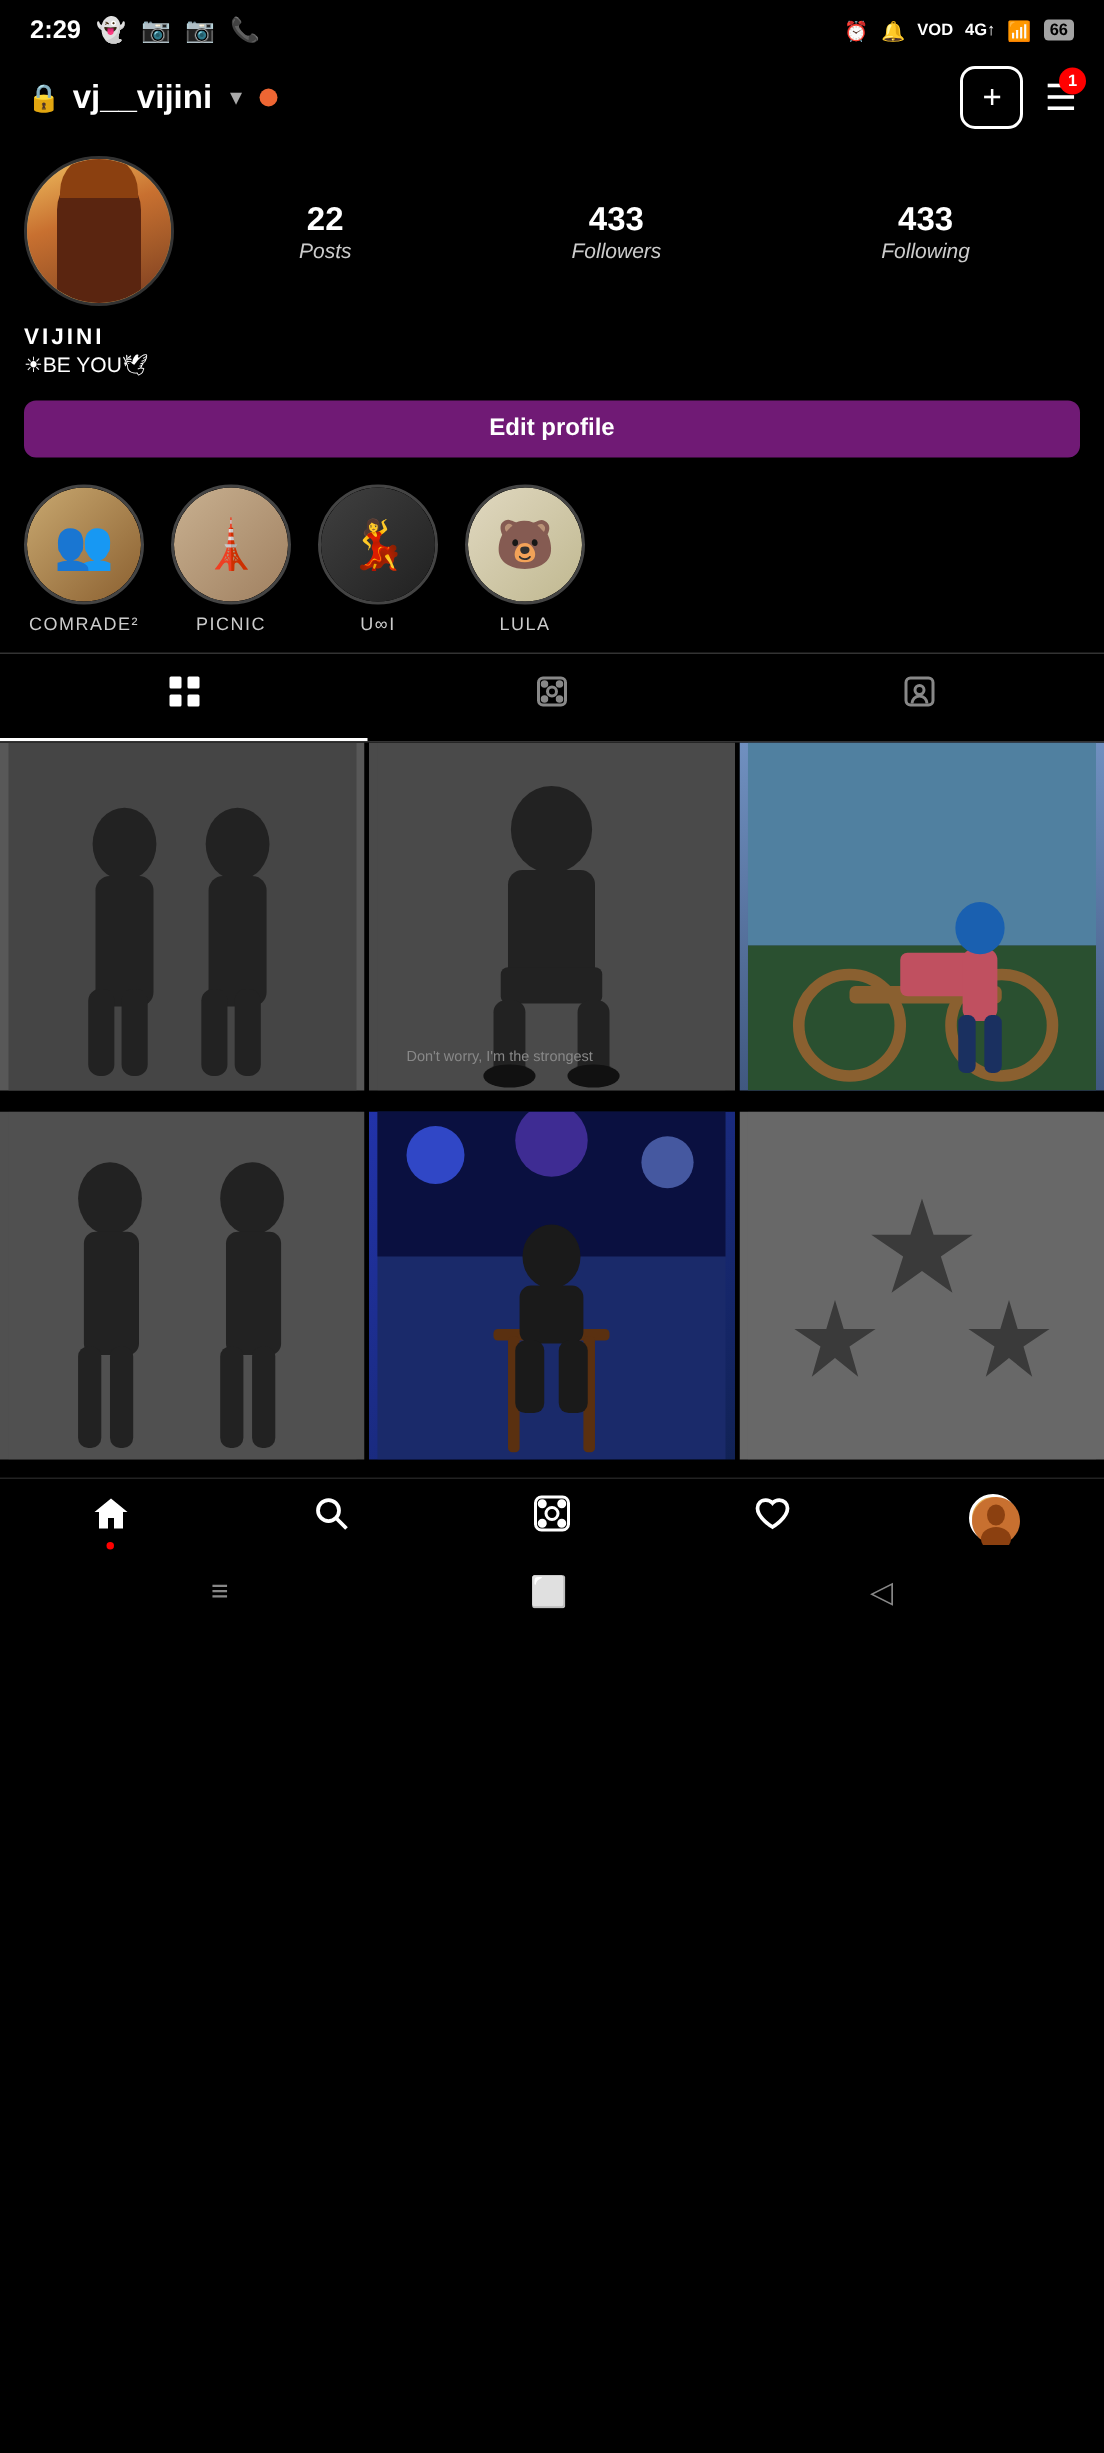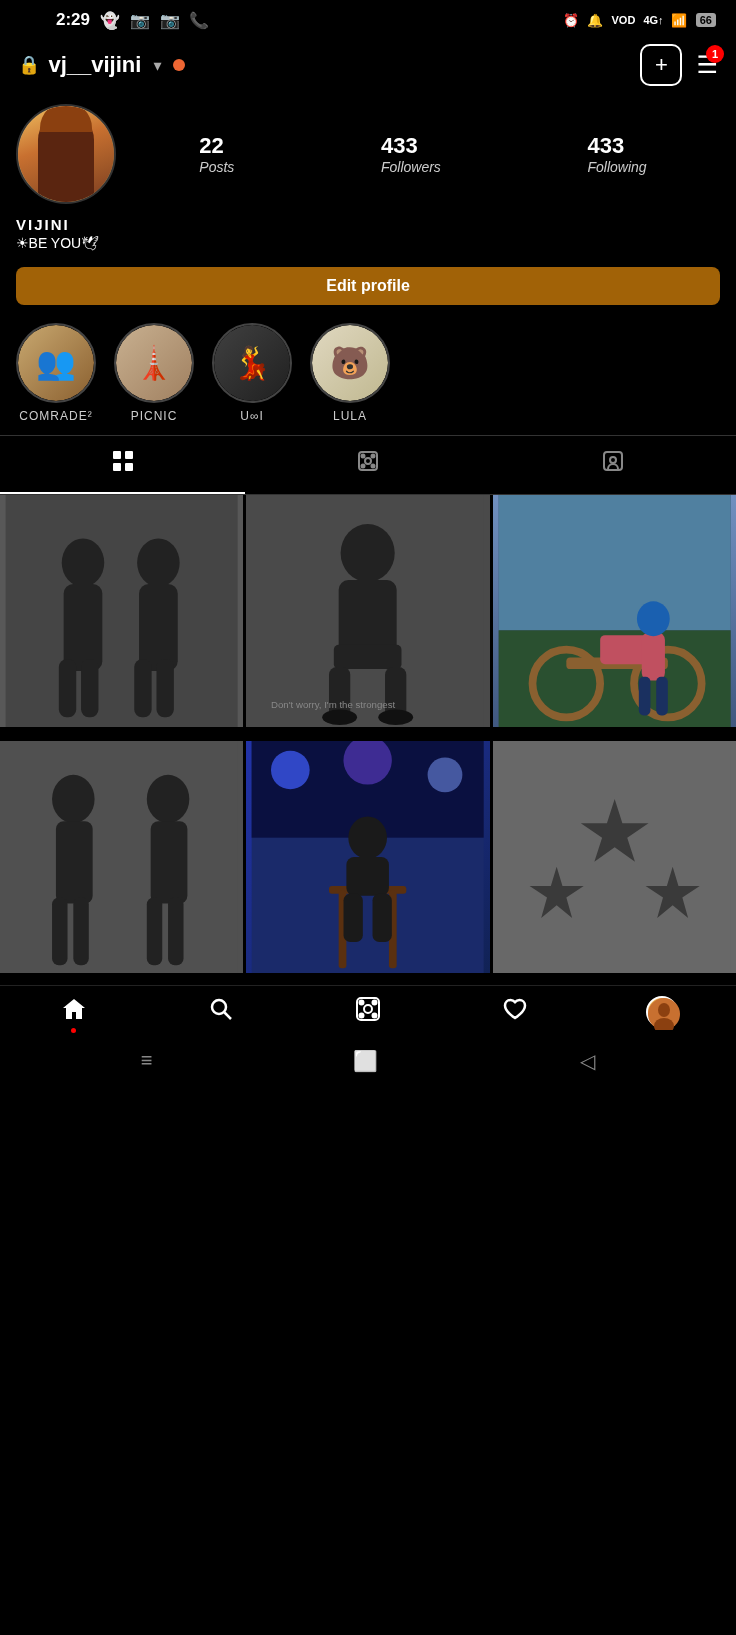--- a/index.html
+++ b/index.html
@@ -15,21 +15,21 @@
     
     .status-bar {
       display: flex;
       justify-content: space-between;
       align-items: center;
       padding: 10px 20px 6px;
       font-size: 15px;
       font-weight: 600;
     }
     .status-left { display: flex; align-items: center; gap: 10px; }
-    .status-time { font-size: 17px; font-weight: 700; margin-left: 36px; }
+    .status-time { font-size: 17px; font-weight: 700; }
     .status-right { display: flex; align-items: center; gap: 8px; font-size: 13px; }
 
     
     .header {
       display: flex;
       justify-content: space-between;
       align-items: center;
       padding: 8px 18px 8px;
     }
     .header-left {
@@ -91,21 +91,21 @@
       display: flex; align-items: center; justify-content: center;
       position: relative;
     }
 
     .stats {
       display: flex;
       flex: 1;
       justify-content: space-around;
     }
     .stat-item {
-      display: flex; flex-direction: column; 
+      display: flex; flex-direction: column; align-items: center;
       cursor: pointer;
     }
     .stat-number {
       font-size: 22px;
       font-weight: 700;
     }
     .stat-label {
       font-size: 14px;
       color: #ccc;
       font-style: italic;
@@ -130,21 +130,21 @@
     .bio-link {
       font-size: 14px;
       text-align: center;
       color: #aad4f5;
       margin-bottom: 10px;
     }
 
     
     .edit-profile-btn {
       width: 100%;
-      background: #a16207;
+      background: #701a75;
       border: none;
       border-radius: 8px;
       color: #fff;
       font-size: 16px;
       font-weight: 600;
       padding: 10px 0;
       cursor: pointer;
       margin: 10px 0 14px;
     }
 

